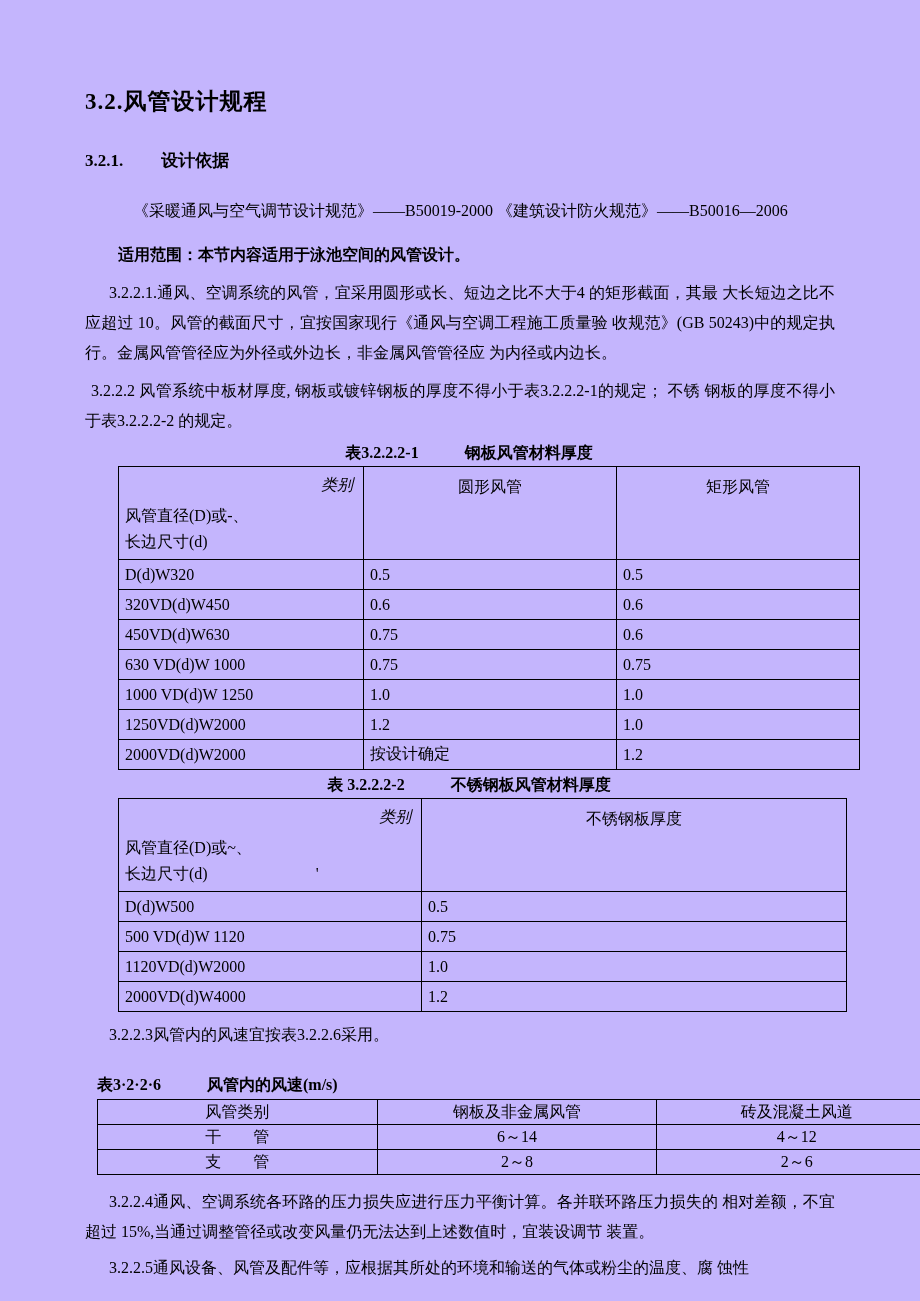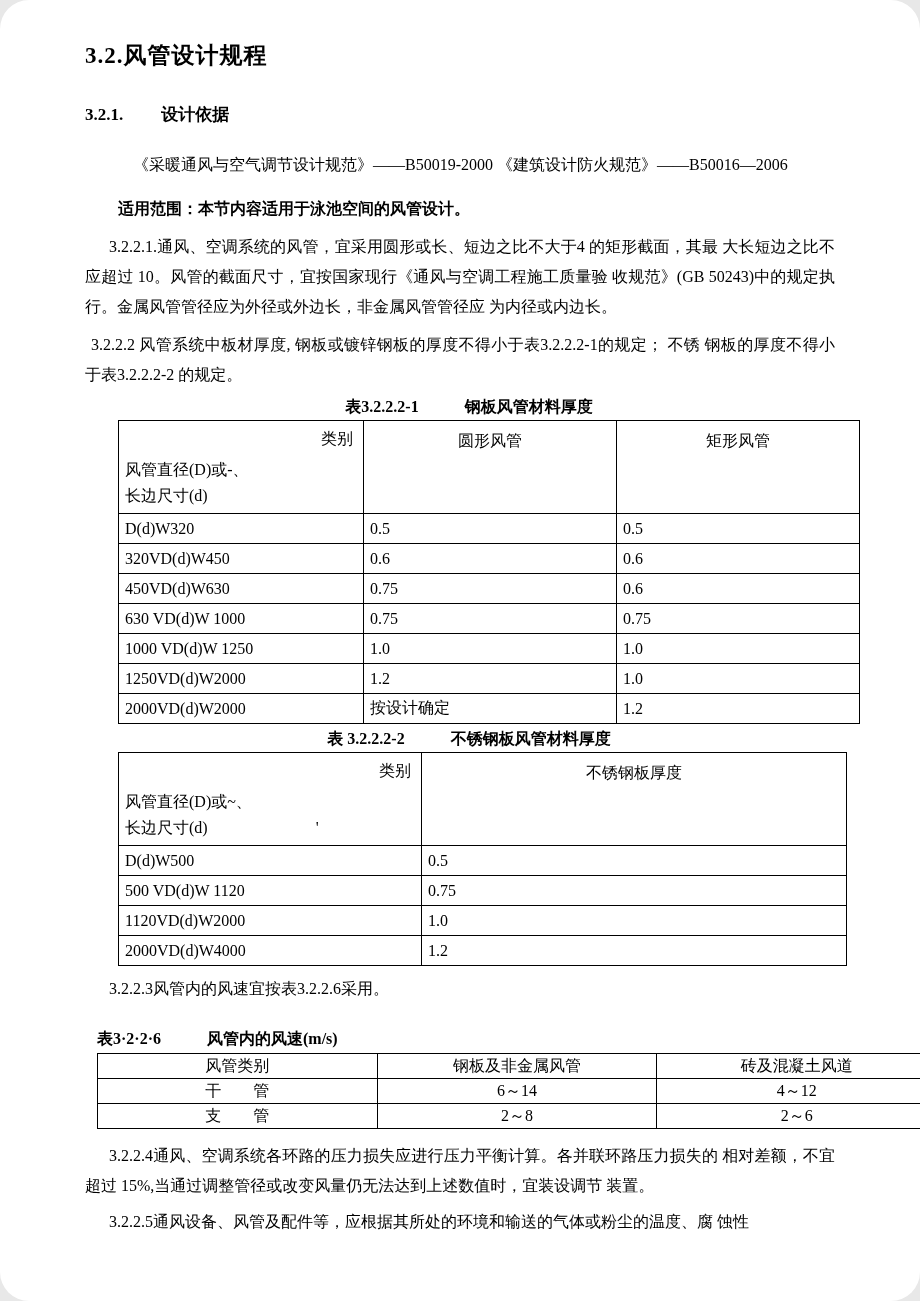--- a/index.html
+++ b/index.html
@@ -1,19 +1,19 @@
 <!DOCTYPE html>
 <html><head>
 <meta charset="utf-8">
 <style>
   html,body { margin:0; padding:0; background:#e8e8e8; }
   .page {
-    width:920px; height:1301px; margin:0 auto; background:#ffffff;
+    width:920px; height:1301px; margin:0 auto; background:#c4b5fd;
     color:#000000; font-family:"Liberation Serif","DejaVu Serif",serif;
-    box-sizing:border-box; padding:40px 85px 40px 85px; overflow:hidden;border-radius:29px;
+    box-sizing:border-box; padding:86px 85px 40px 85px; overflow:hidden;
   }
   .doc-title { font-size:23px; font-weight:bold; margin:0 0 32px 0; letter-spacing:1px; }
   .h2 { font-size:17px; font-weight:bold; margin:0 0 24px 0; }
   .h2 .num { margin-right:38px; }
   p { font-size:16px; line-height:30px; margin:0; text-align:justify; }
   .p-refs { padding-left:48px; margin-bottom:14px; }
   .p-scope { padding-left:33px; margin-bottom:8px;font-weight:bold; }
   .p-body { margin-bottom:6px; }
   .p-3221 { text-indent:24px; margin-bottom:8px; }
   .p-3222 { text-indent:6px; margin-bottom:6px; }
@@ -28,21 +28,21 @@
   td, th { border:1px solid #000; padding:0 6px; font-weight:normal; vertical-align:middle; }
   
   .t1 { width:702px; margin-left:33px; }
   .t1 .c1 { width:232px; } .t1 .c2 { width:240px; } .t1 .c3 { width:230px; }
   .t1 tr.data { height:30px; }
   
   .t2 { width:702px; margin-left:33px; margin-bottom:4px; }
   .t2 .c1 { width:290px; } .t2 .c2 { width:412px; }
   .t2 tr.data { height:30px; }
   .hdr-cell { height:92px; position:relative; vertical-align:bottom; }
-  .hdr-cat { position:absolute; top:8px; right:10px; }
+  .hdr-cat { position:absolute; top:8px; right:10px;font-style:italic; }
   .hdr-lines { padding-bottom:4px; line-height:26px; }
   .hdr-col { vertical-align:top; text-align:left; padding-top:10px; text-align:center; }
   .stray-mark { margin-left:108px; }
   
   .t3 { width:840px; margin-left:12px; }
   .t3 td { text-align:center; }
   .t3 tr { height:25px; }
   .caption-gap { display:inline-block; width:46px; }
 </style>
 </head>

